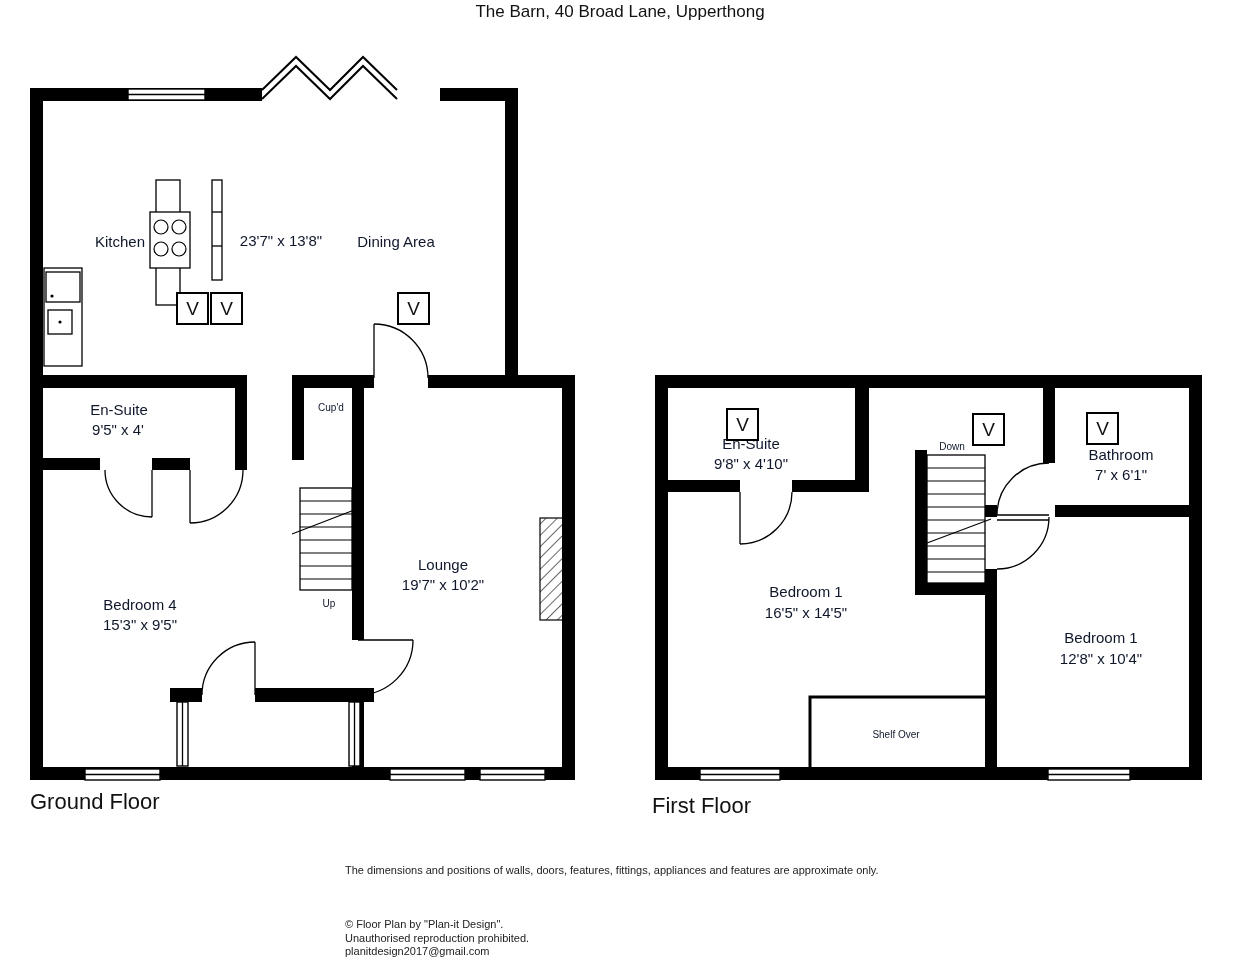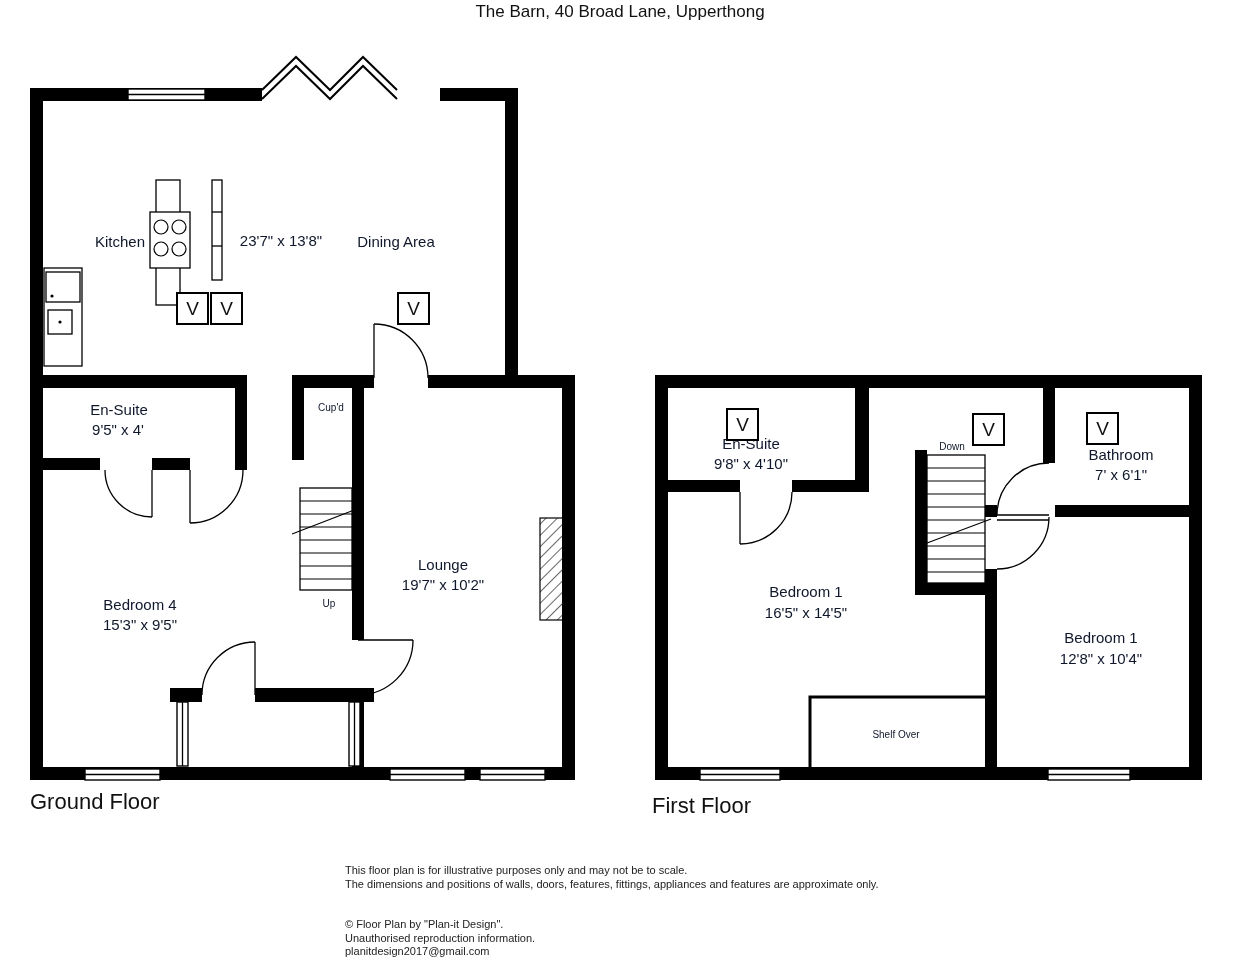--- a/index.html
+++ b/index.html
@@ -196,22 +196,21 @@
   <div class="lbl s15" style="left:1101px;top:629px">Bedroom 1</div>
   <div class="lbl s15" style="left:1101px;top:650px">12'8" x 10'4"</div>
   <div class="lbl s12" style="left:896px;top:729px">Shelf Over</div>
   <div class="floor-label" style="left:652px;top:793px">First Floor</div>
 
   <div class="vbox" style="left:726px;top:408px;width:33px;height:33px">V</div>
   <div class="vbox" style="left:972px;top:413px;width:33px;height:33px">V</div>
   <div class="vbox" style="left:1086px;top:412px;width:33px;height:33px">V</div>
 
   <div class="footer" style="left:345px;top:864px">
-    <div>This floor plan is for illustrative purposes only and may not be to scale.</div>
     <div>The dimensions and positions of walls, doors, features, fittings, appliances and features are approximate only.</div>
   </div>
   <div class="footer" style="left:345px;top:918px">
     <div>© Floor Plan by "Plan-it Design".</div>
-    <div>Unauthorised reproduction information.</div>
+    <div>Unauthorised reproduction prohibited.</div>
     <div>planitdesign2017@gmail.com</div>
   </div>
 
 </div>
 
 </body></html>

